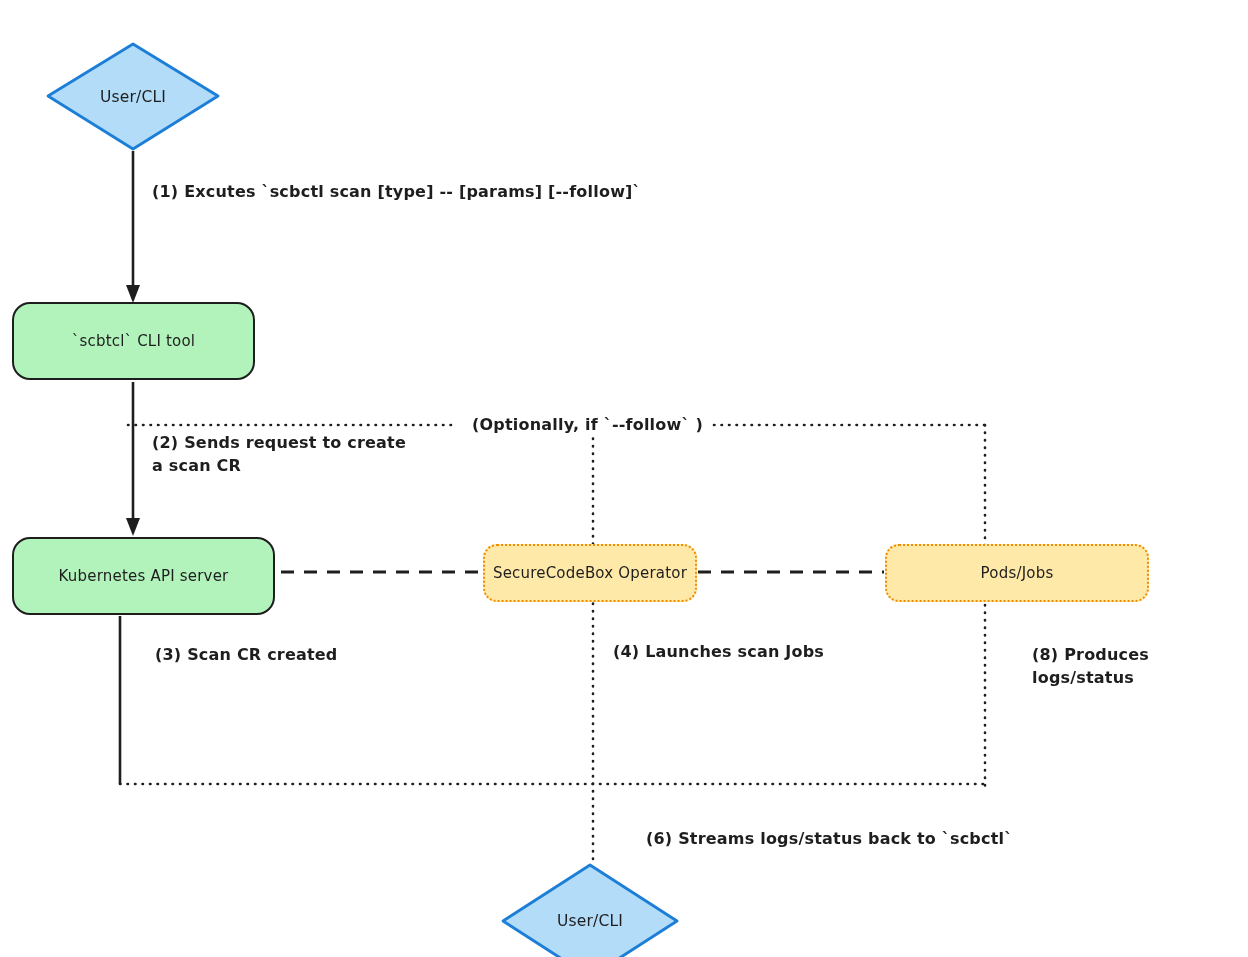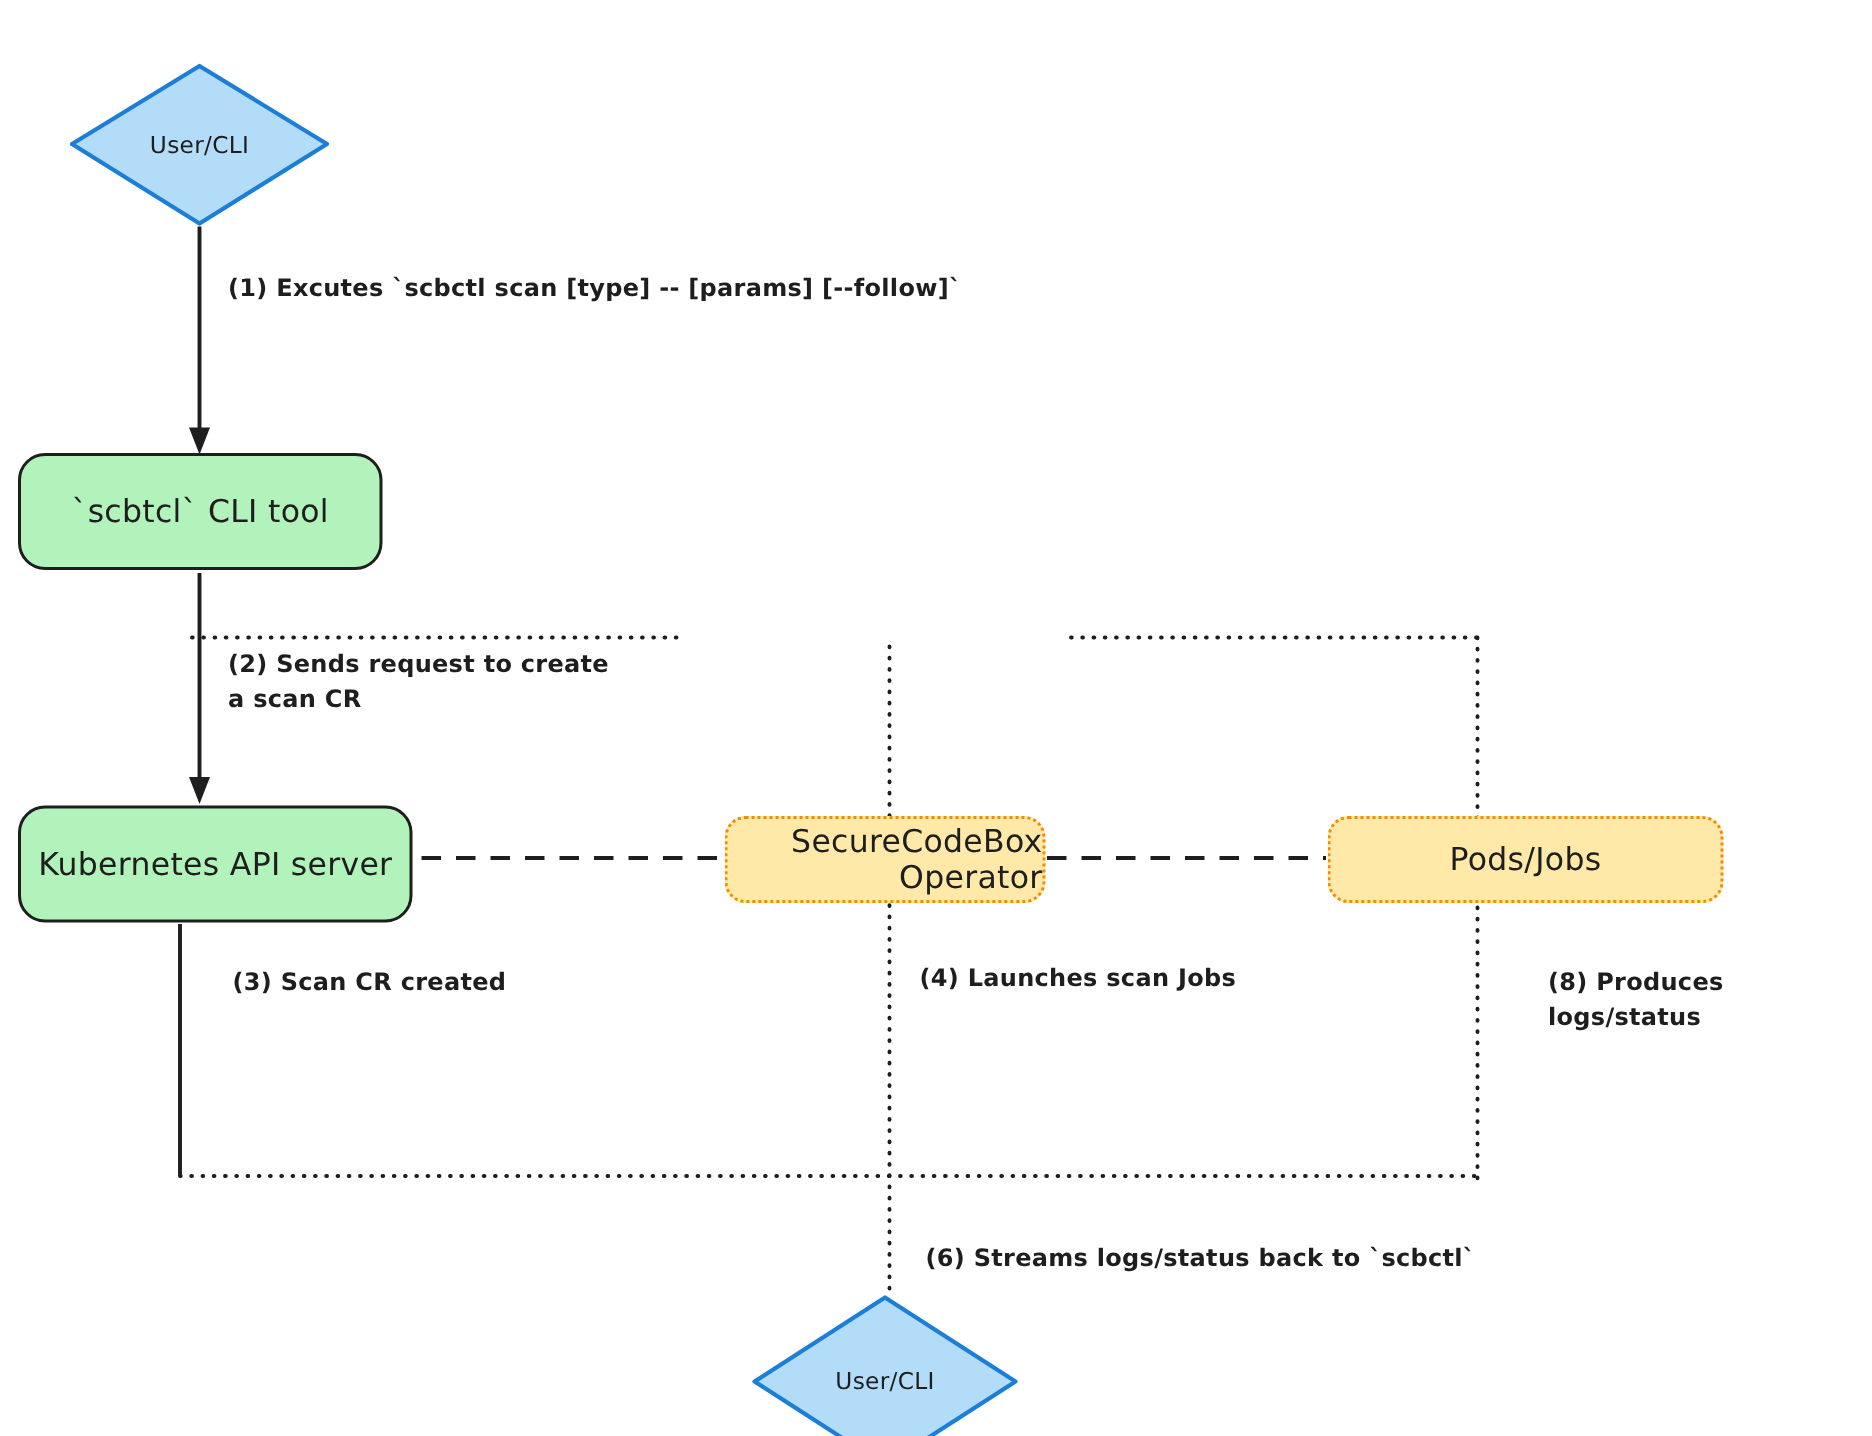--- a/index.html
+++ b/index.html
@@ -18,22 +18,22 @@
     background:var(--bg);
     font-family:"DejaVu Sans", sans-serif;
     color:var(--ink);
     overflow:hidden;
     margin-top:32px;
   }
   #wires{position:absolute;left:0;top:0;width:1248px;height:957px;}
   .node{
     position:absolute;
     display:flex;align-items:center;justify-content:center;
-    text-align:right;
-    font-size:21px;
+    text-align:center;
+    font-size:15px;
     color:var(--ink);
     box-sizing:border-box;
     letter-spacing:0.2px;
   }
   .rect-green{
     background:var(--green-fill);
     border:2.5px solid var(--ink);
     border-radius:18px;
   }
   .rect-yellow{
@@ -99,22 +99,23 @@
 
   <div class="node rect-yellow" style="left:483px;top:512px;width:214px;height:58px;">SecureCodeBox Operator</div>
 
   <div class="node rect-yellow" style="left:885px;top:512px;width:264px;height:58px;">Pods/Jobs</div>
 
   <div class="edge-label" style="left:152px;top:148px;">(1) Excutes `scbctl scan [type] -- [params] [--follow]`</div>
 
   <div class="edge-label" style="left:152px;top:399px;">(2) Sends request to create
 a scan CR</div>
 
+  <div class="edge-label optional" style="left:466px;top:381px;">(Optionally, if `--follow` )</div>
 
   <div class="edge-label" style="left:155px;top:611px;">(3) Scan CR created</div>
 
   <div class="edge-label" style="left:613px;top:608px;">(4) Launches scan Jobs</div>
 
   <div class="edge-label" style="left:1032px;top:611px;">(8) Produces logs/status</div>
 
-  <div class="edge-label" style="left:617px;top:795px;">(6) Streams logs/status back to `scbctl`</div>
+  <div class="edge-label" style="left:646px;top:795px;">(6) Streams logs/status back to `scbctl`</div>
 
 </div>
 
 </body></html>

